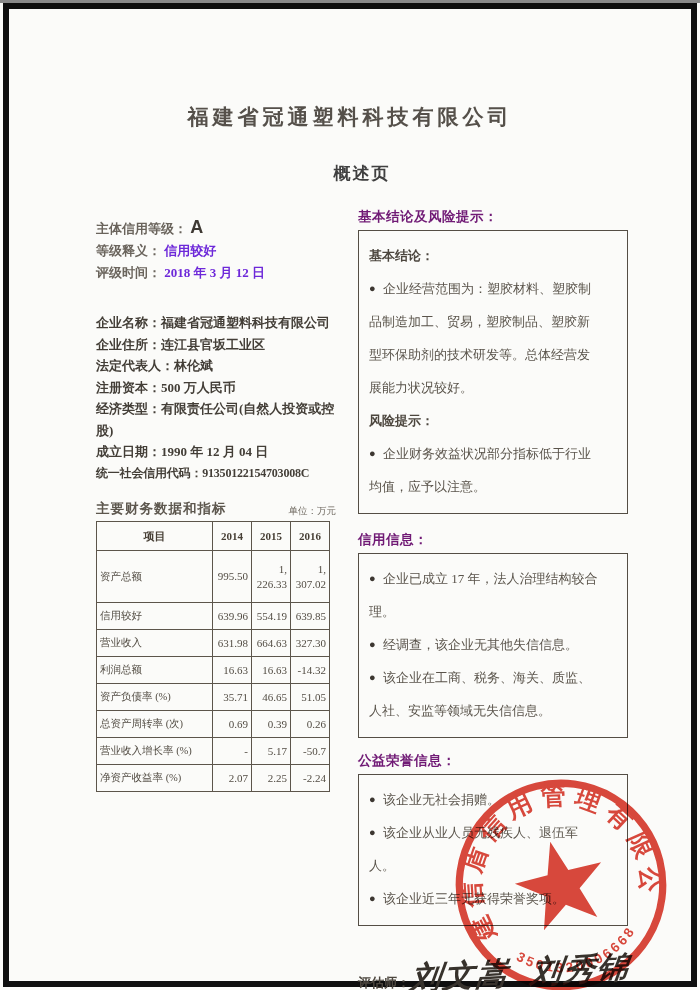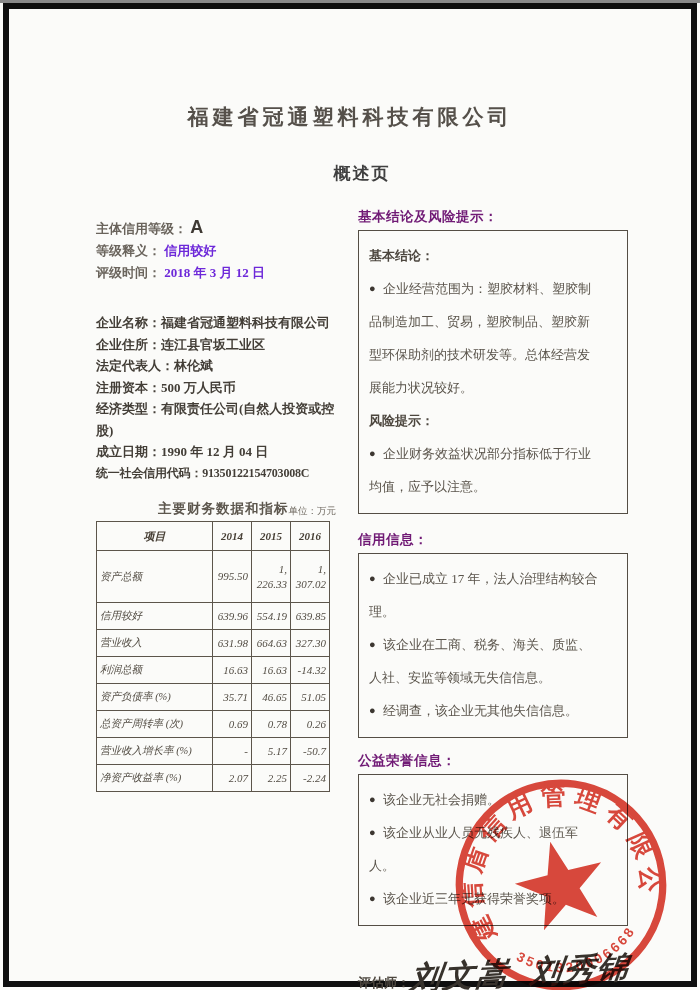--- a/index.html
+++ b/index.html
@@ -28,24 +28,24 @@
   .kv .k{font-weight:bold;}
   .rating-block .kv{color:#6a645c;}
   .grade-big{font-size:18px;font-weight:bold;color:#3e3933;font-family:"Liberation Sans",sans-serif;}
   .rating-val{font-weight:bold;color:#6d28d9;}
 
   .company-block{margin-top:28px;}
   .company-block .kv{font-weight:bold;color:#433e37;line-height:21.5px;}
   .company-block .code-line{font-size:12px;letter-spacing:-0.2px;}
 
   .table-section{margin-top:16px;}
-  .table-head{display:flex;justify-content:flex-end;align-items:flex-end;margin-bottom:3px;}
+  .table-head{display:flex;justify-content:space-between;align-items:flex-end;margin-bottom:3px;}
   .table-title{font-size:13.5px;font-weight:bold;color:#5d574e;letter-spacing:1px;}
   .table-unit{font-size:9.5px;color:#6d675e;}
-  table.fin{border-collapse:collapse;width:233px;table-layout:fixed;font-style:italic;}
+  table.fin{border-collapse:collapse;width:233px;table-layout:fixed;}
   table.fin th,table.fin td{
     border:1.4px solid #5c554b;font-size:11px;color:#524c43;
     padding:2px 3px;overflow:hidden;
   }
   table.fin th{font-weight:bold;text-align:center;height:24px;color:#473f35;}
   table.fin td.lbl{text-align:left;font-size:10.5px;margin-left:44px;}
   table.fin td.num{text-align:right;font-family:"Liberation Serif",serif;}
   table.fin tr{height:27px;}
   table.fin tr.tall{height:52px;}
   table.fin tr.tall td.num{white-space:pre-line;line-height:15px;}
@@ -160,21 +160,21 @@
         </tr>
         <tr>
           <td class="lbl">资产负债率 (%)</td>
           <td class="num">35.71</td>
           <td class="num">46.65</td>
           <td class="num">51.05</td>
         </tr>
         <tr>
           <td class="lbl">总资产周转率 (次)</td>
           <td class="num">0.69</td>
-          <td class="num">0.78</td>
+          <td class="num">0.39</td>
           <td class="num">0.26</td>
         </tr>
         <tr>
           <td class="lbl">营业收入增长率 (%)</td>
           <td class="num">-</td>
           <td class="num">5.17</td>
           <td class="num">-50.7</td>
         </tr>
         <tr>
           <td class="lbl">净资产收益率 (%)</td>
@@ -194,22 +194,22 @@
       <p class="sub">基本结论：</p>
       <p><span class="bullet">●</span><span>企业经营范围为：塑胶材料、塑胶制品制造加工、贸易，塑胶制品、塑胶新型环保助剂的技术研发等。总体经营发展能力状况较好。</span></p>
       <p class="sub">风险提示：</p>
       <p><span class="bullet">●</span><span>企业财务效益状况部分指标低于行业均值，应予以注意。</span></p>
     </div>
 
     <div class="gap-lg"></div>
     <div class="sec-title">信用信息：</div>
     <div class="box" style="min-height:118px;">
       <p><span class="bullet">●</span><span>企业已成立 17 年，法人治理结构较合理。</span></p>
+      <p><span class="bullet">●</span><span>经调查，该企业无其他失信信息。</span></p>
       <p><span class="bullet">●</span><span>该企业在工商、税务、海关、质监、人社、安监等领域无失信信息。</span></p>
-      <p><span class="bullet">●</span><span>经调查，该企业无其他失信信息。</span></p>
     </div>
 
     <div class="gap"></div>
     <div class="sec-title">公益荣誉信息：</div>
     <div class="box" style="min-height:96px;">
       <p><span class="bullet">●</span><span>该企业无社会捐赠。</span></p>
       <p><span class="bullet">●</span><span>该企业从业人员无残疾人、退伍军人。</span></p>
       <p><span class="bullet">●</span><span>该企业近三年无获得荣誉奖项。</span></p>
     </div>
 

